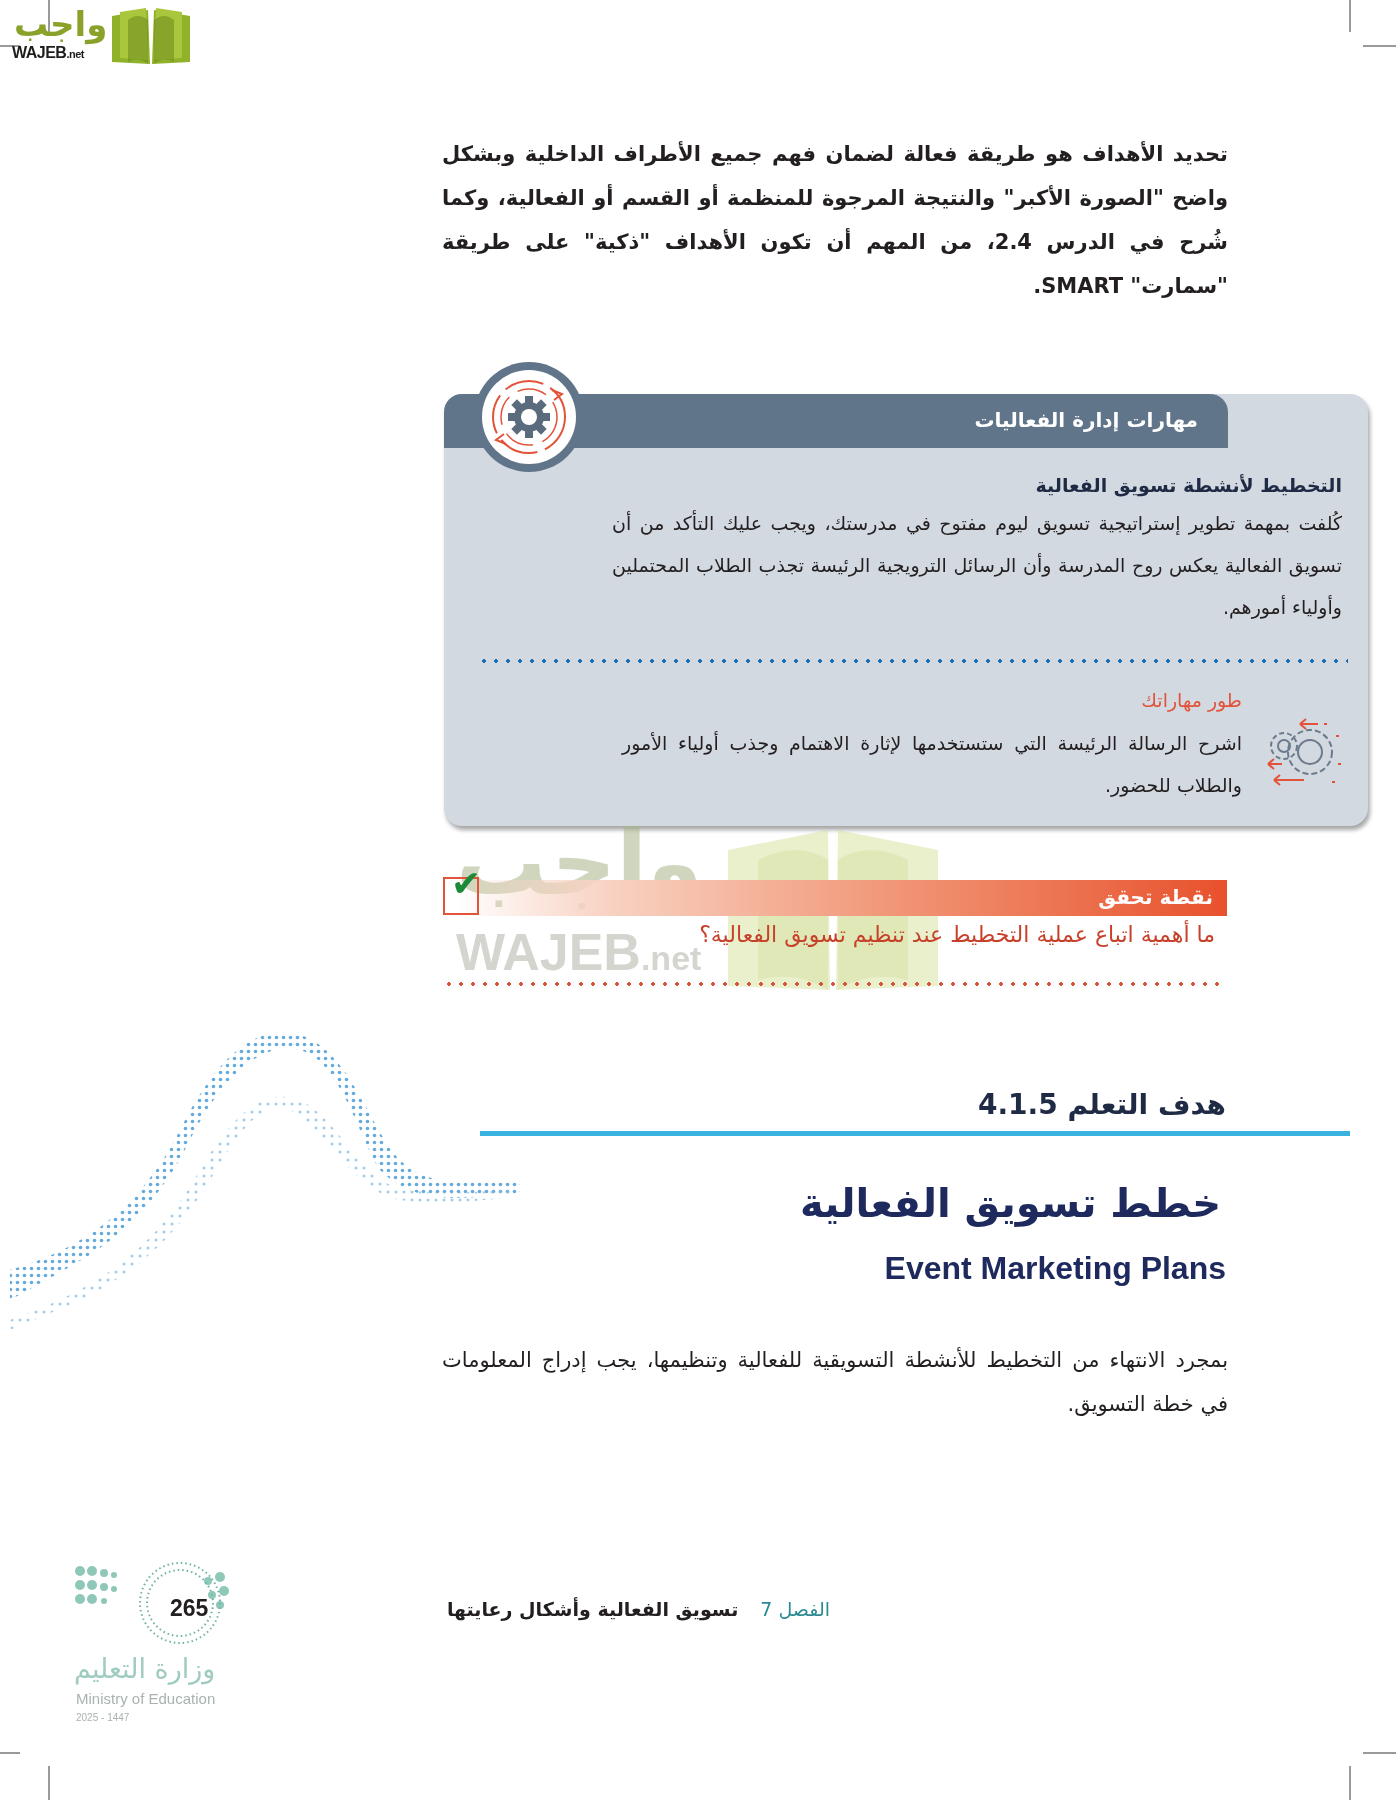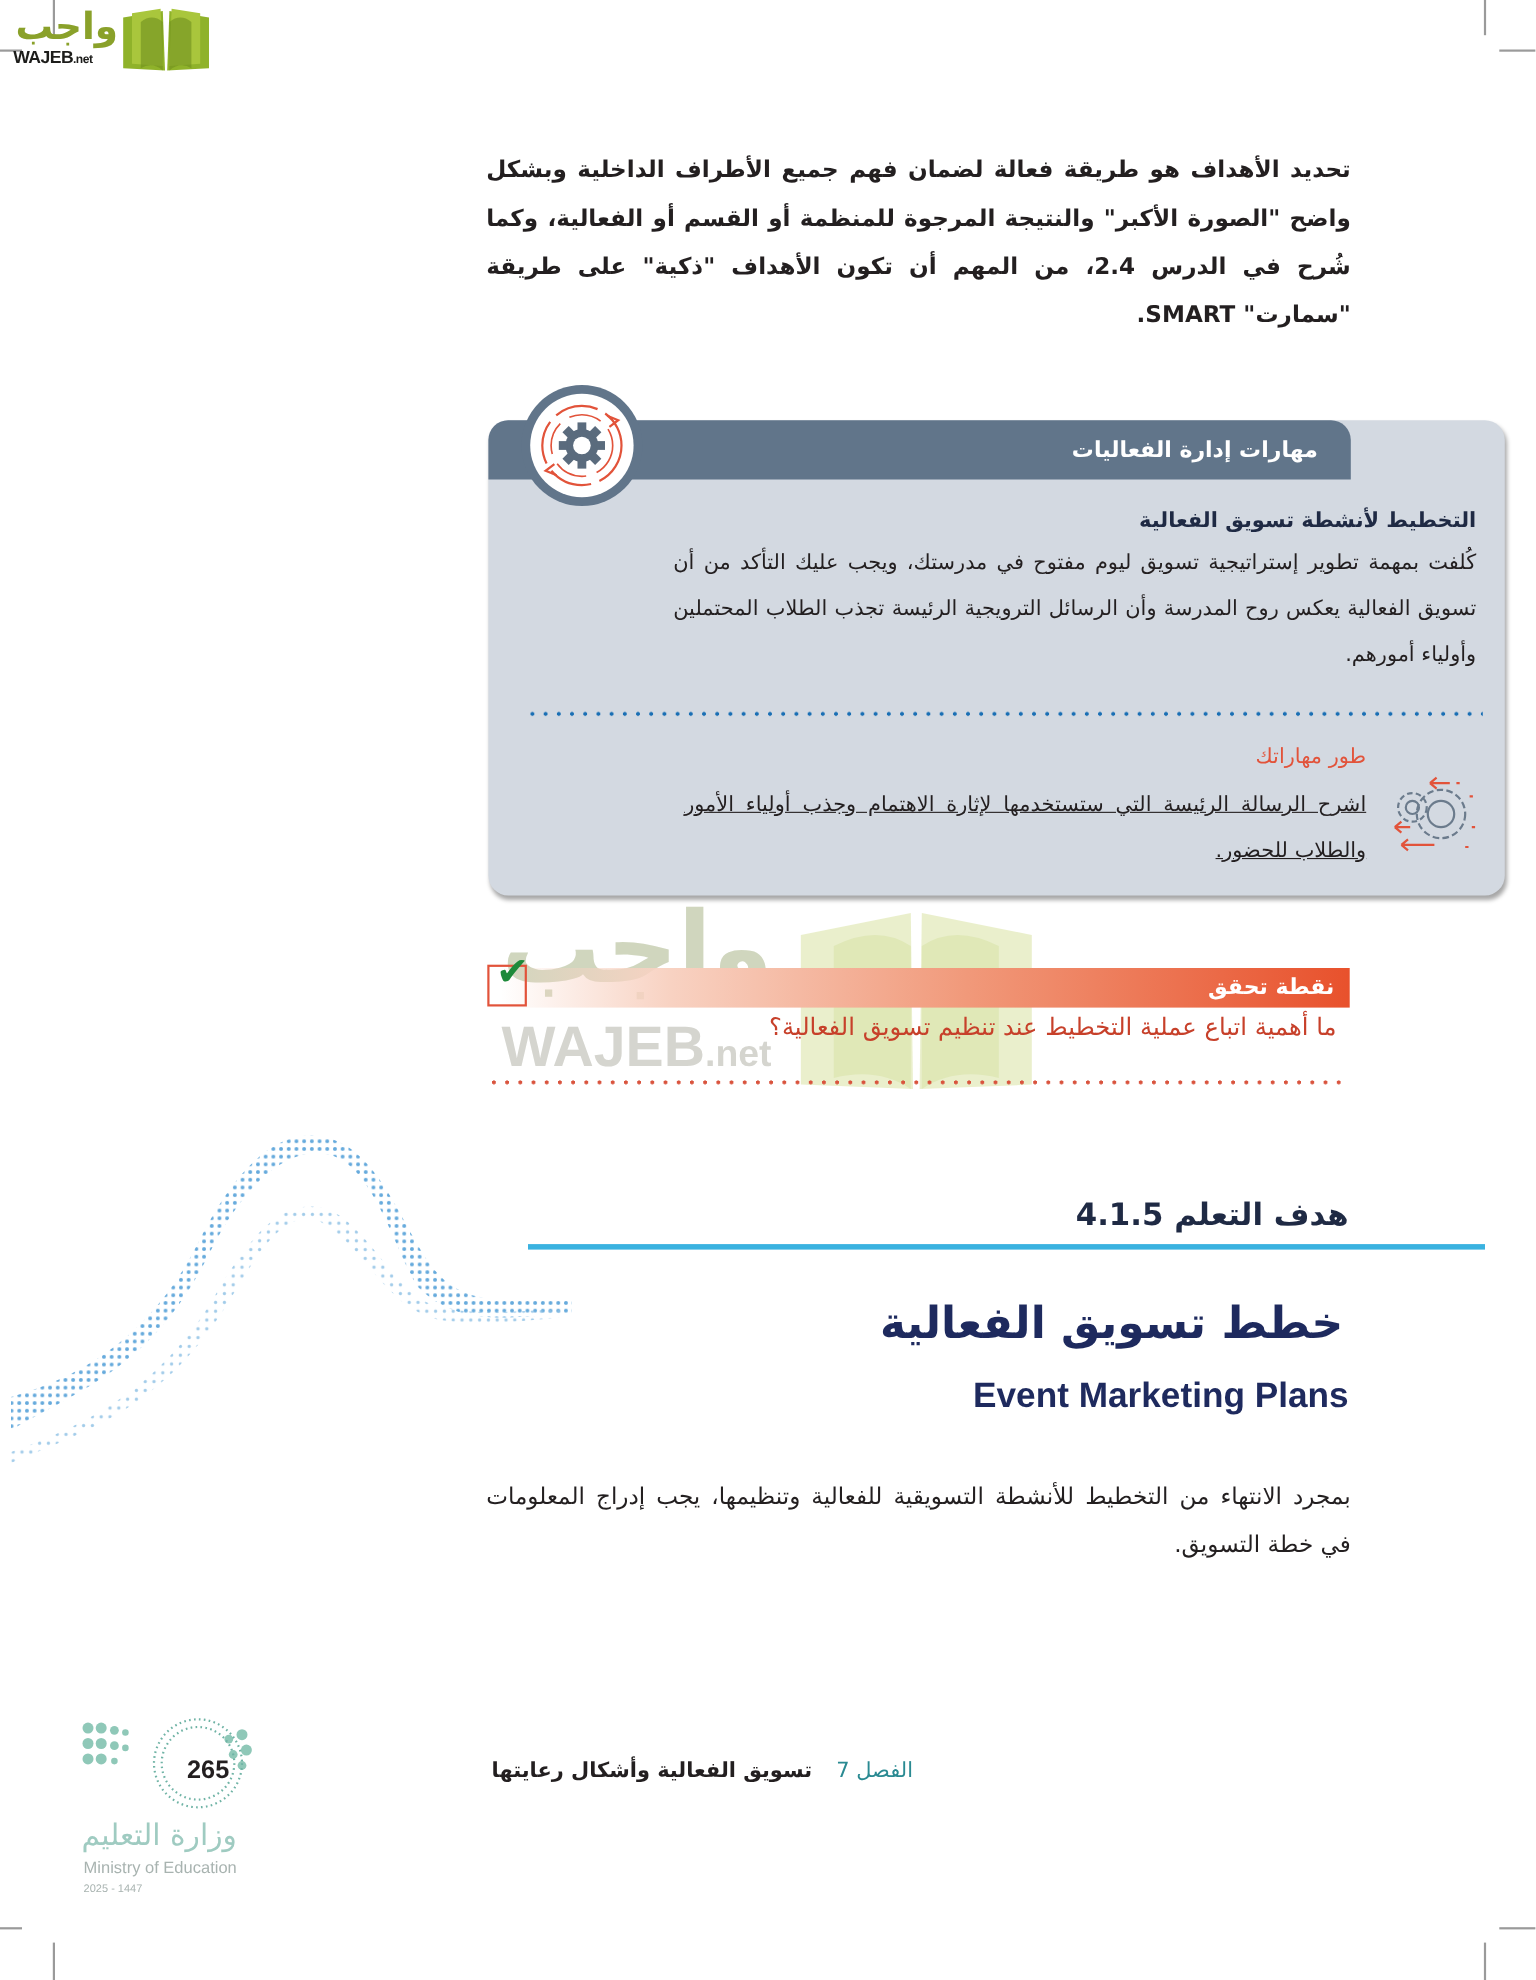--- a/index.html
+++ b/index.html
@@ -10,30 +10,30 @@
   .crop{position:absolute;background:#9a9a9a;}
   
   .logo{left:8px;top:4px;width:185px;height:62px;}
   .logo-ar{position:absolute;left:6px;top:0;font-size:34px;font-weight:bold;color:#8aa12a;font-family:"DejaVu Sans",sans-serif;}
   .logo-en{position:absolute;left:4px;top:40px;font-size:16px;font-weight:bold;color:#1d1d1b;font-family:"Liberation Sans",sans-serif;letter-spacing:-0.5px;}
   .logo-en small{font-size:11px;}
   .logo-book{position:absolute;left:100px;top:2px;}
   
   .p1{left:442px;top:132px;width:786px;font-size:21px;line-height:44px;font-weight:bold;}
   
-  .box{left:444px;top:382px;width:924px;height:432px;background:#d3d9e1;border-radius:18px;box-shadow:2px 4px 4px rgba(0,0,0,0.35);}
+  .box{left:444px;top:394px;width:924px;height:432px;background:#d3d9e1;border-radius:18px;box-shadow:2px 4px 4px rgba(0,0,0,0.35);}
   .box-head{position:absolute;left:0;top:0;width:784px;height:54px;background:#61758a;border-radius:18px 18px 0 0;}
   .box-title{position:absolute;right:30px;top:14px;color:#fff;font-size:20px;font-weight:bold;direction:rtl;}
   .circle{position:absolute;left:30px;top:-32px;width:110px;height:110px;border-radius:50%;background:#61758a;}
   .circle-inner{position:absolute;left:8px;top:8px;width:94px;height:94px;border-radius:50%;background:#fff;}
   .sub-title{position:absolute;right:26px;top:80px;font-size:19px;font-weight:bold;color:#1f2a44;direction:rtl;text-align:right;}
   .box-body{position:absolute;right:26px;top:108px;width:730px;font-size:19px;line-height:42px;}
   .dots-blue{position:absolute;left:34px;right:20px;top:265px;height:4px;background-image:radial-gradient(circle,#1a6fb4 1.6px,transparent 1.8px);background-size:12px 4px;}
   .dev-label{position:absolute;right:126px;top:295px;font-size:19px;color:#e2533a;direction:rtl;}
-  .dev-text{position:absolute;right:126px;top:328px;width:620px;font-size:19px;line-height:42px;text-decoration:underline;}
+  .dev-text{position:absolute;right:126px;top:328px;width:620px;font-size:19px;line-height:42px;}
   .dev-icon{position:absolute;right:18px;top:320px;}
   
   .chk-bar{left:455px;top:880px;width:772px;height:36px;background:linear-gradient(to right,rgba(255,255,255,0) 0%,#f8d2c2 20%,#f1997a 55%,#e8512c 100%);}
   .chk-title{position:absolute;right:14px;top:5px;font-size:20px;font-weight:bold;color:#fff;direction:rtl;}
   .chk-box{left:443px;top:877px;width:32px;height:34px;border:2px solid #e2533a;}
   .chk-mark{position:absolute;left:6px;top:-16px;font-size:36px;color:#1d8a3a;font-weight:bold;}
   .chk-q{left:480px;top:922px;width:735px;font-size:22px;color:#c7402a;direction:rtl;text-align:right;}
   .dots-red{left:443px;top:982px;width:784px;height:4px;background-image:radial-gradient(circle,#d9533d 1.6px,transparent 1.8px);background-size:12px 4px;}
   
   .wm{left:456px;top:820px;width:520px;height:170px;opacity:0.55;pointer-events:none;}

